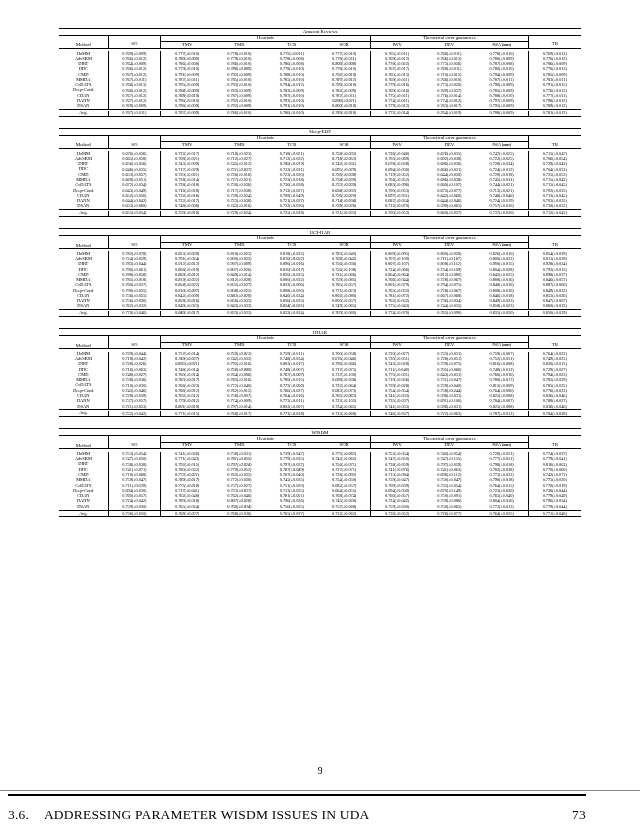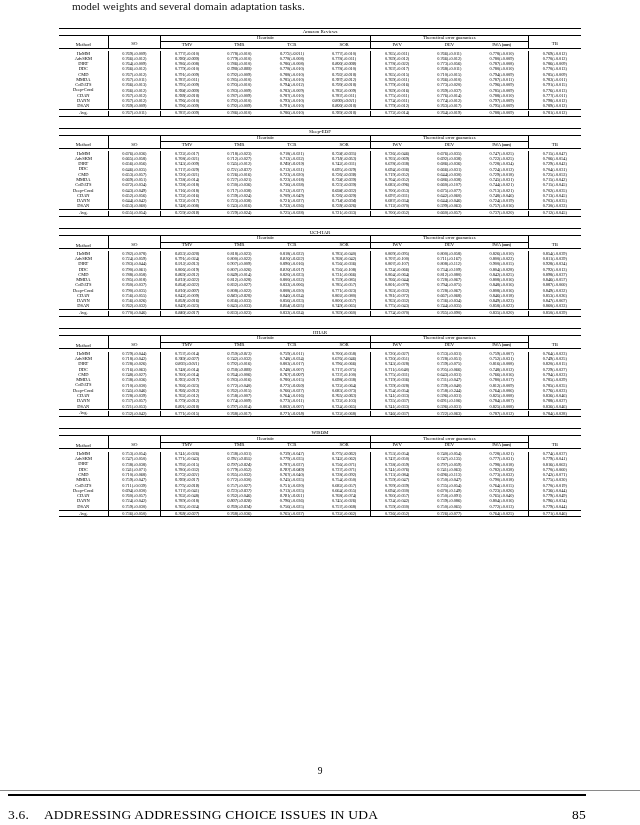--- a/index.html
+++ b/index.html
@@ -116,21 +116,20 @@
   }
   .footer-sec{white-space:nowrap;}
   .footer-sec .num{margin-right:12px;}
   .footer-page{font-size:13.5px;}
 </style>
 </head>
 <body>
 
 <div class="page">
 
-  <div class="intro-line">model weights and several domain adaptation tasks.</div>
 
   <div class="tables">
       <table class="restbl">
         <colgroup>
           <col style="width: 9.4%;">
           <col style="width: 10.05%;">
           <col style="width: 10.05%;">
           <col style="width: 10.05%;">
           <col style="width: 10.05%;">
           <col style="width: 10.05%;">
@@ -1094,19 +1093,19 @@
     </div>
 
   <div class="pagenum">9</div>
 
   <div class="footer">
     <div class="footer-rule-thin"></div>
     <div class="footer-rule-thick"></div>
     <div class="footer-text">
       <div class="footer-sec">
         <span class="num">3.6.</span>
-        <span>ADDRESSING ADDRESSING CHOICE ISSUES IN UDA</span>
+        <span>ADDRESSING PARAMETER WISDM ISSUES IN UDA</span>
       </div>
-      <div class="footer-page">85</div>
+      <div class="footer-page">73</div>
     </div>
   </div>
 
 </div>
 
 </body></html>

